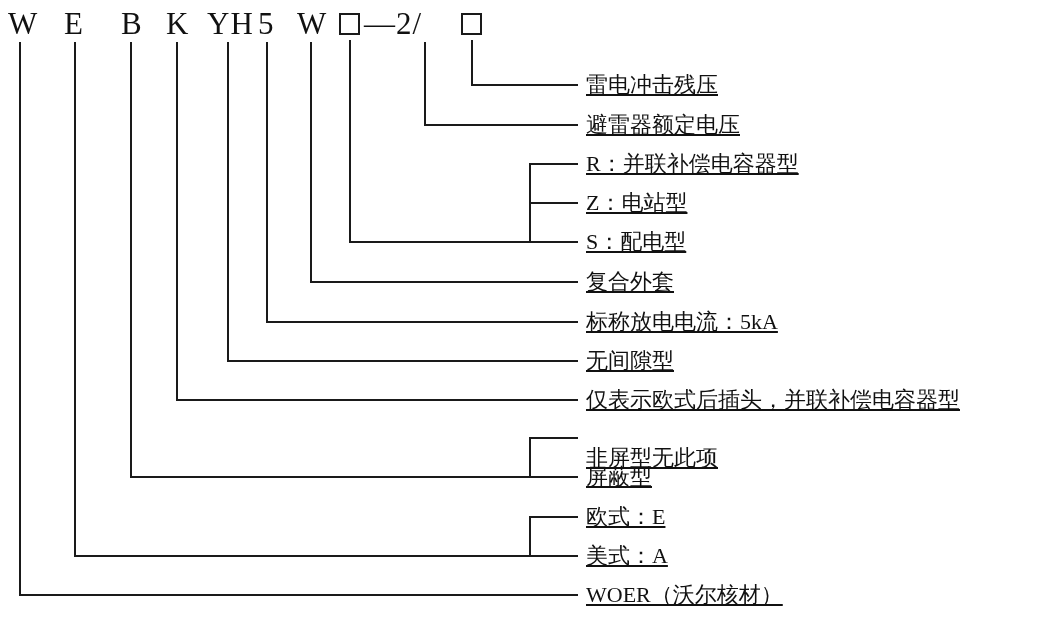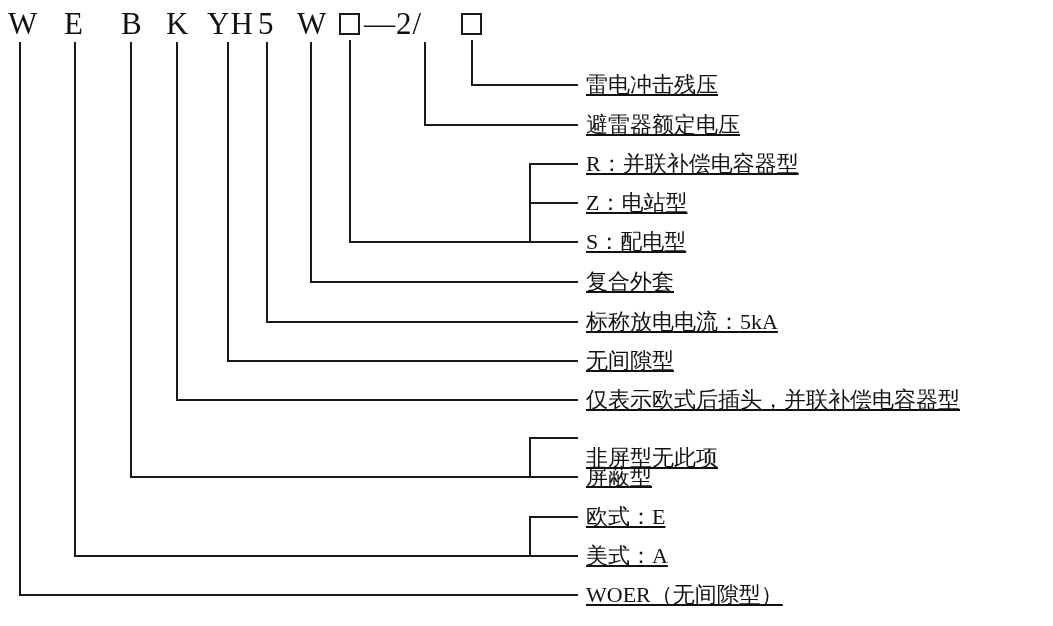--- a/index.html
+++ b/index.html
@@ -101,15 +101,15 @@
   <div class="label" style="top:228px">S：配电型</div>
   <div class="label" style="top:189px">Z：电站型</div>
   <div class="label" style="top:268px">复合外套</div>
   <div class="label" style="top:308px">标称放电电流：5kA</div>
   <div class="label" style="top:347px">无间隙型</div>
   <div class="label" style="top:386px">仅表示欧式后插头，并联补偿电容器型</div>
   <div class="label" style="top:444px">非屏型无此项</div>
   <div class="label" style="top:463px">屏蔽型</div>
   <div class="label" style="top:503px">欧式：E</div>
   <div class="label" style="top:542px">美式：A</div>
-  <div class="label" style="top:581px">WOER（无间隙型）</div>
+  <div class="label" style="top:581px">WOER（沃尔核材）</div>
 
 </div>
 
 </body></html>

